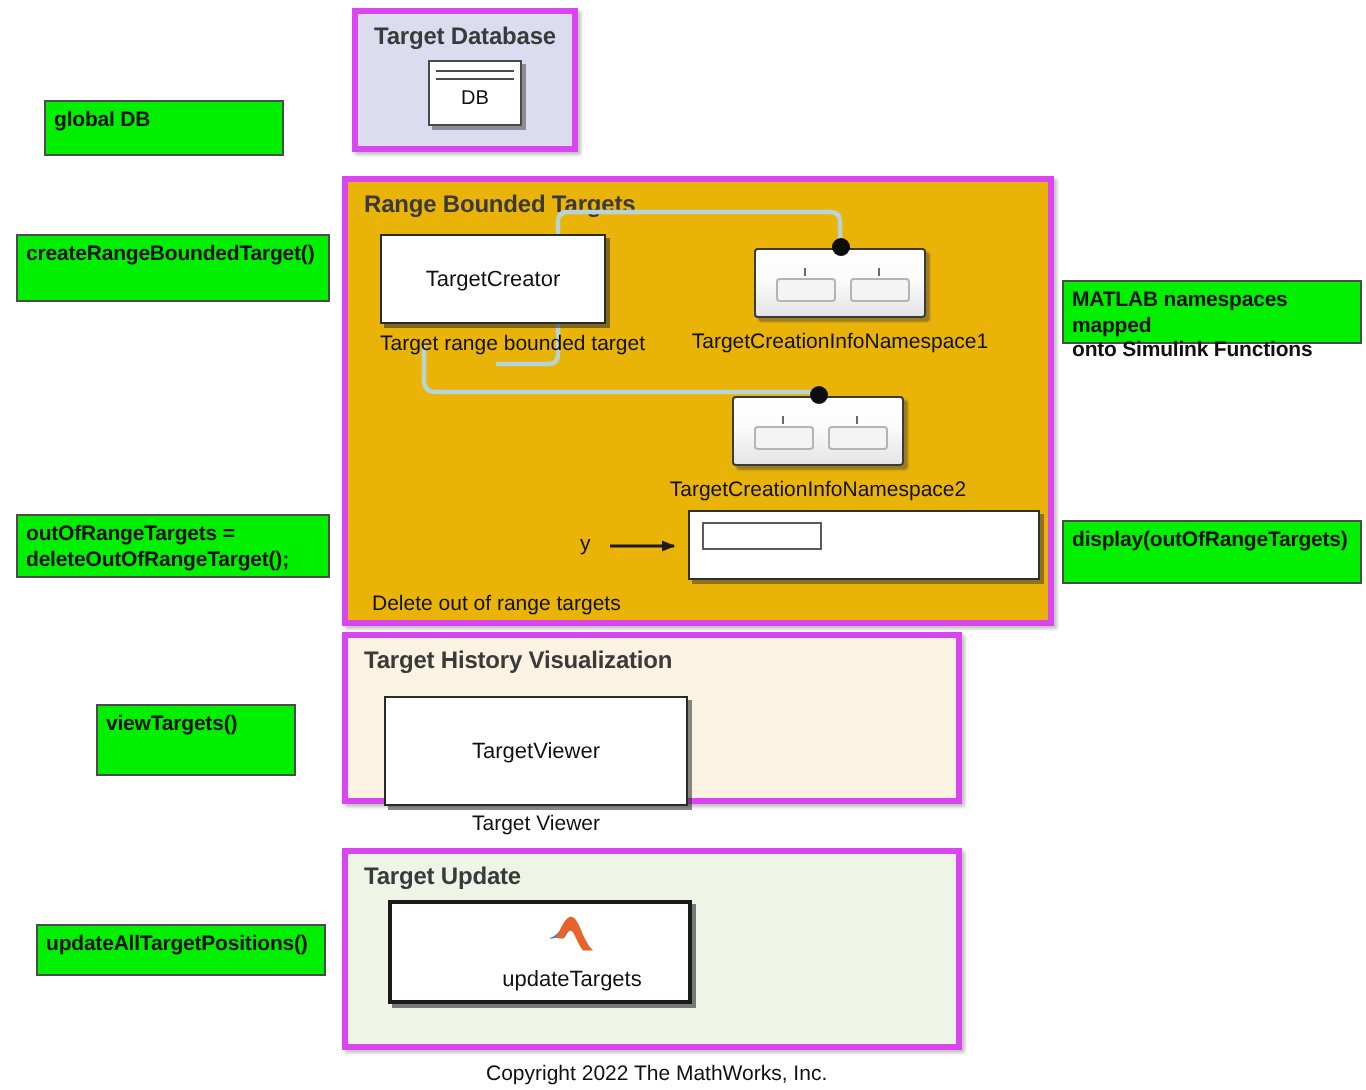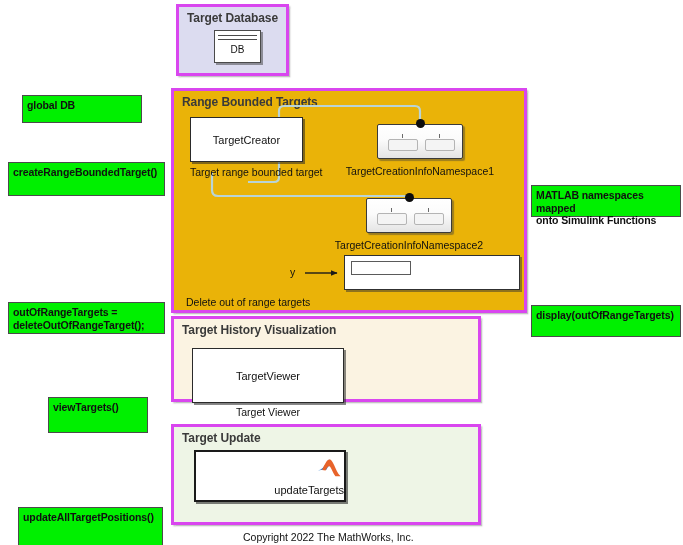--- a/index.html
+++ b/index.html
@@ -25,21 +25,20 @@
     background: #00f000;
     border: 1px solid #4b4b4b;
     color: #101010;
     font-size: 10.5px;
     line-height: 12.5px;
     padding: 3px 4px 2px 4px;
     box-sizing: border-box;
     font-weight: 600;
     letter-spacing: -0.1px;
     white-space: pre-line;
-    margin-top: 45px;
   }
 
   
   .panel {
     position: absolute;
     box-sizing: border-box;
     border: 3px solid #d946ef;
     box-shadow: 1.5px 1.5px 1.5px rgba(120,120,120,0.45);
   }
   .panel-title {
@@ -143,21 +142,21 @@
 
   
   .mlblock {
     position: absolute;
     box-sizing: border-box;
     background: #ffffff;
     border: 2px solid #1a1a1a;
     box-shadow: 2px 2px 0 rgba(40,40,40,0.6);
     display: flex;
     flex-direction: column;
-    align-items: flex-end;
+    align-items: center;
     justify-content: center;
     padding-left: 32px;
   }
   .mlblock .ml-label {
     font-size: 11px;
     color: #101010;
     margin-top: 1px;
   }
 
   .port-label {
@@ -270,16 +269,16 @@
 
   <div id="notes-layer">
       <div class="note" style="left: 22px; top: 50px; width: 120px; height: 28px; background: rgb(0, 240, 0);">global DB</div>
       <div class="note" style="left: 8px; top: 117px; width: 157px; height: 34px; background: rgb(0, 240, 0);">createRangeBoundedTarget()</div>
       <div class="note" style="left: 531px; top: 140px; width: 150px; height: 32px; background: rgb(0, 240, 0);">MATLAB namespaces mapped
 onto Simulink Functions</div>
       <div class="note" style="left: 8px; top: 257px; width: 157px; height: 32px; background: rgb(0, 240, 0);">outOfRangeTargets =
 deleteOutOfRangeTarget();</div>
       <div class="note" style="left: 531px; top: 260px; width: 150px; height: 32px; background: rgb(0, 240, 0);">display(outOfRangeTargets)</div>
       <div class="note" style="left: 48px; top: 352px; width: 100px; height: 36px; background: rgb(0, 240, 0);">viewTargets()</div>
-      <div class="note" style="left: 18px; top: 462px; width: 145px; height: 56px; background: rgb(0, 240, 0);">updateAllTargetPositions()</div>
+      <div class="note" style="left: 18px; top: 462px; width: 145px; height: 26px; background: rgb(0, 240, 0);">updateAllTargetPositions()</div>
     </div>
 
 </div>
 
 </body></html>

